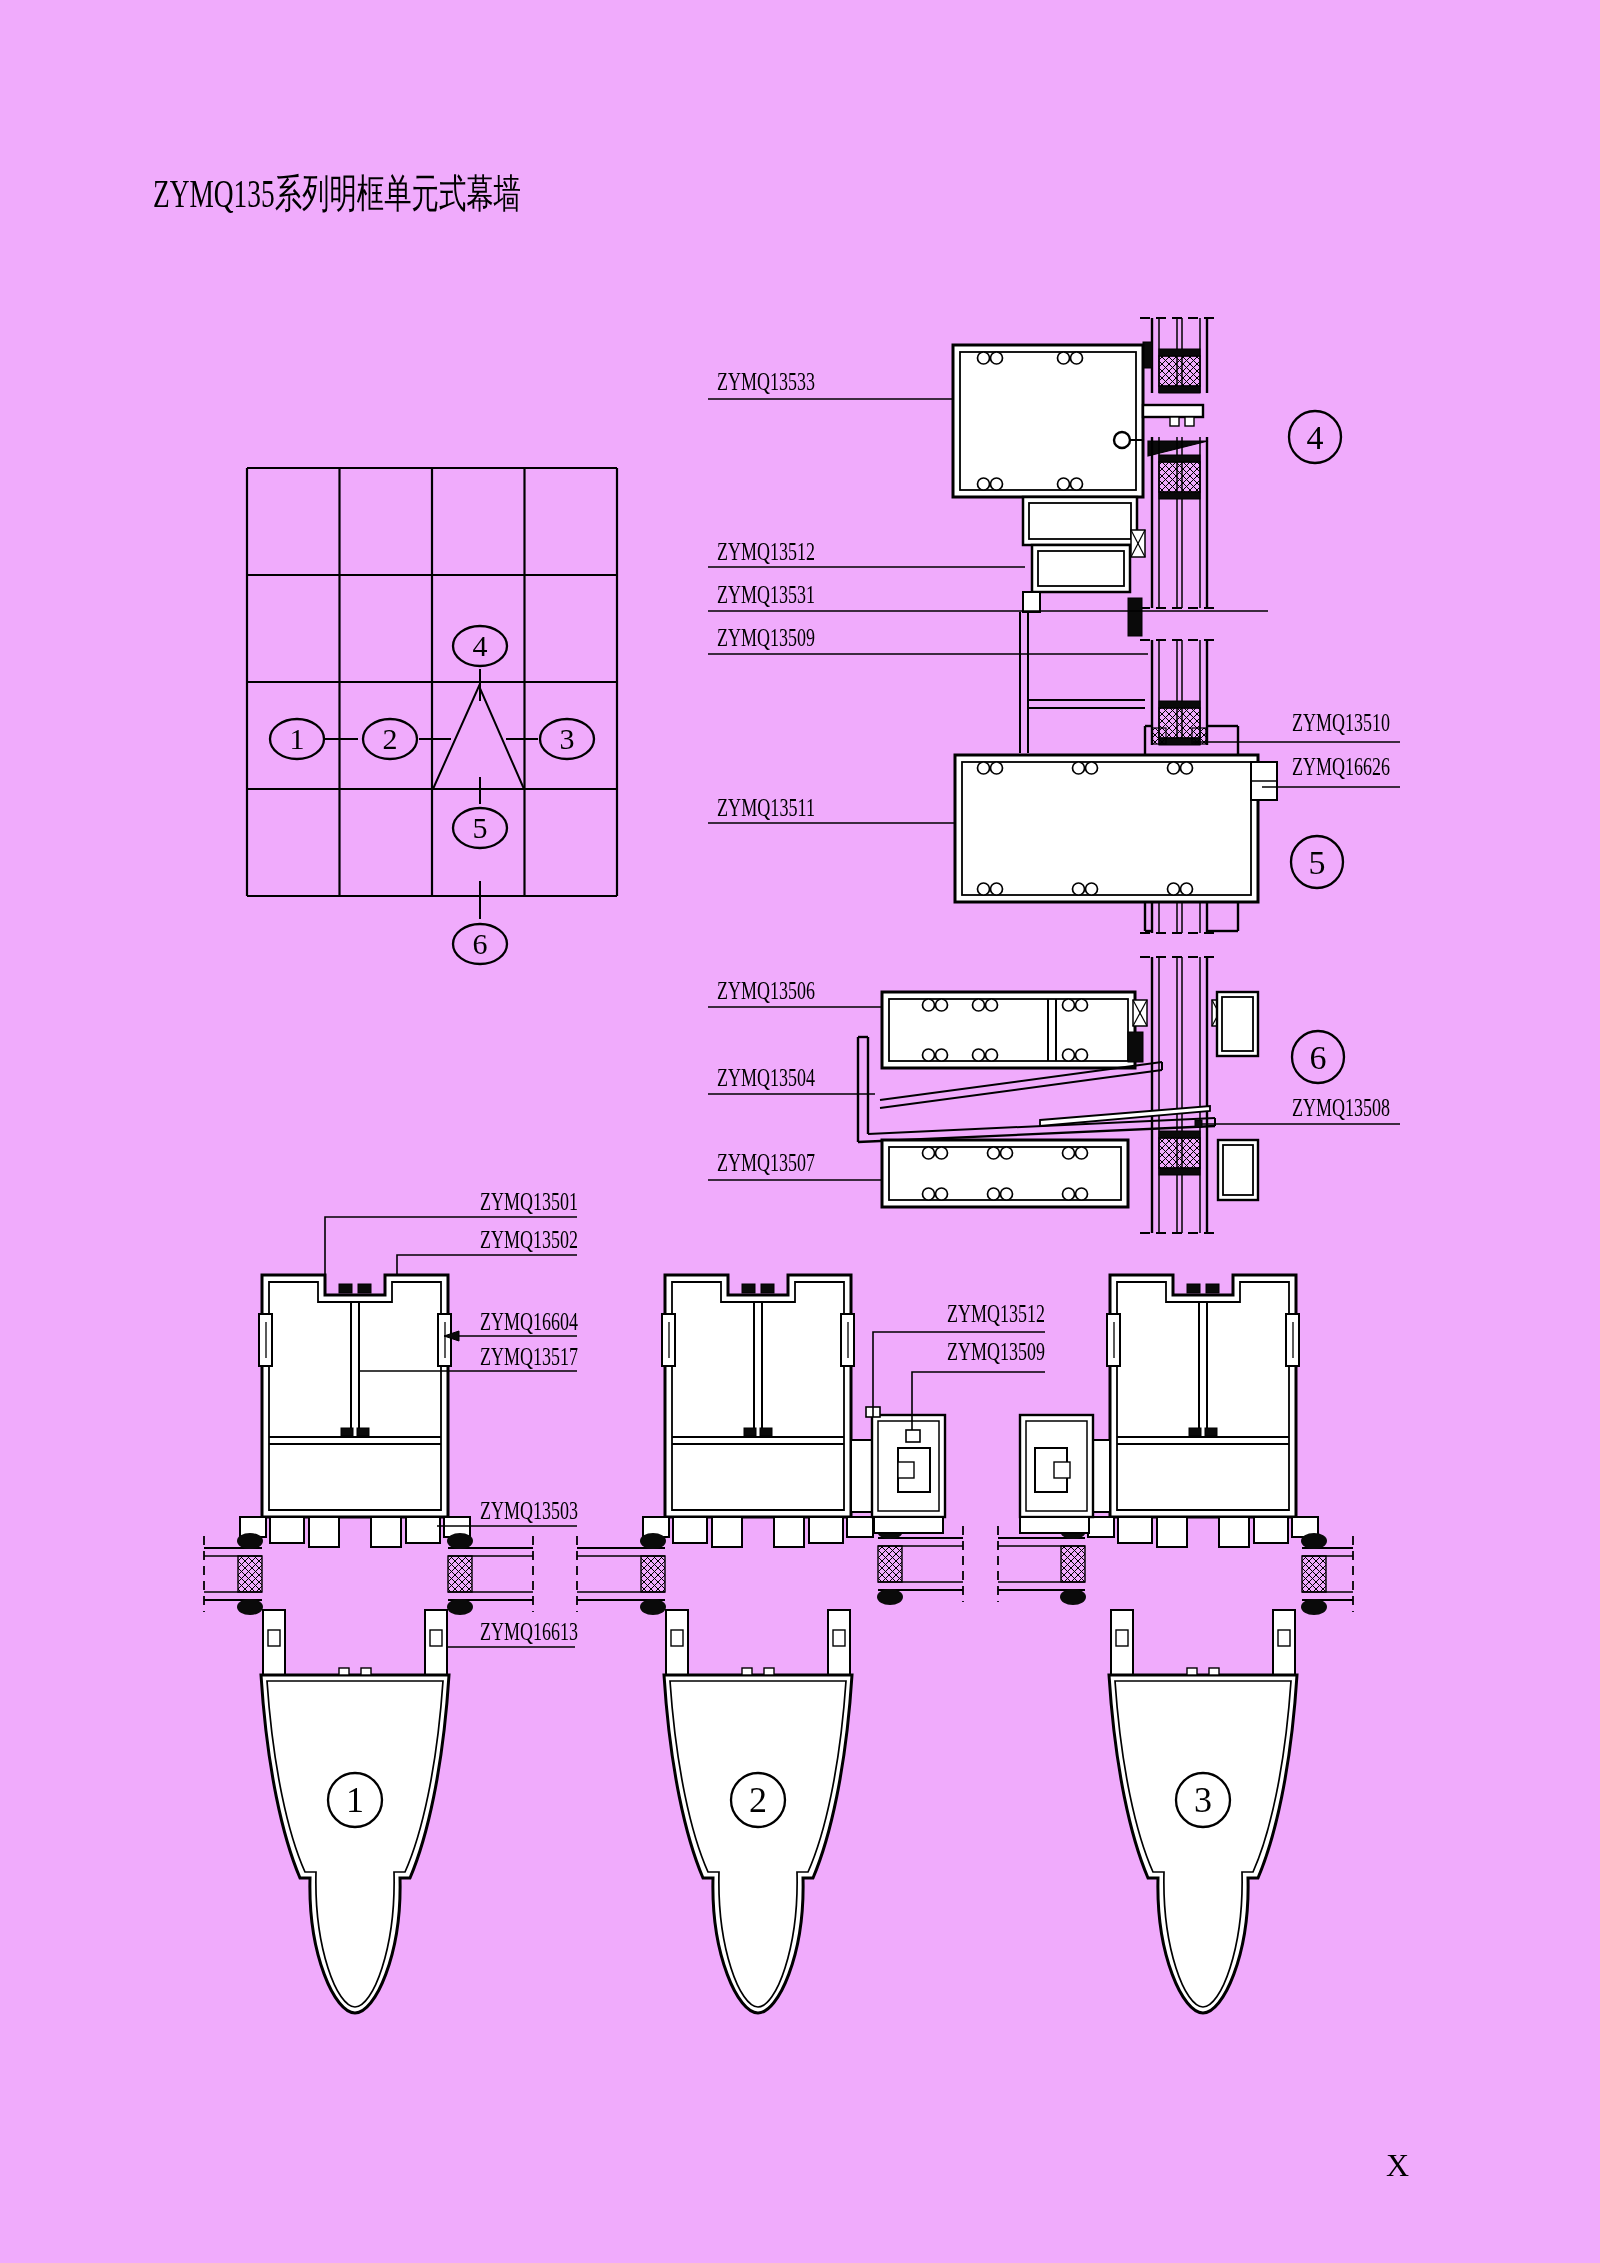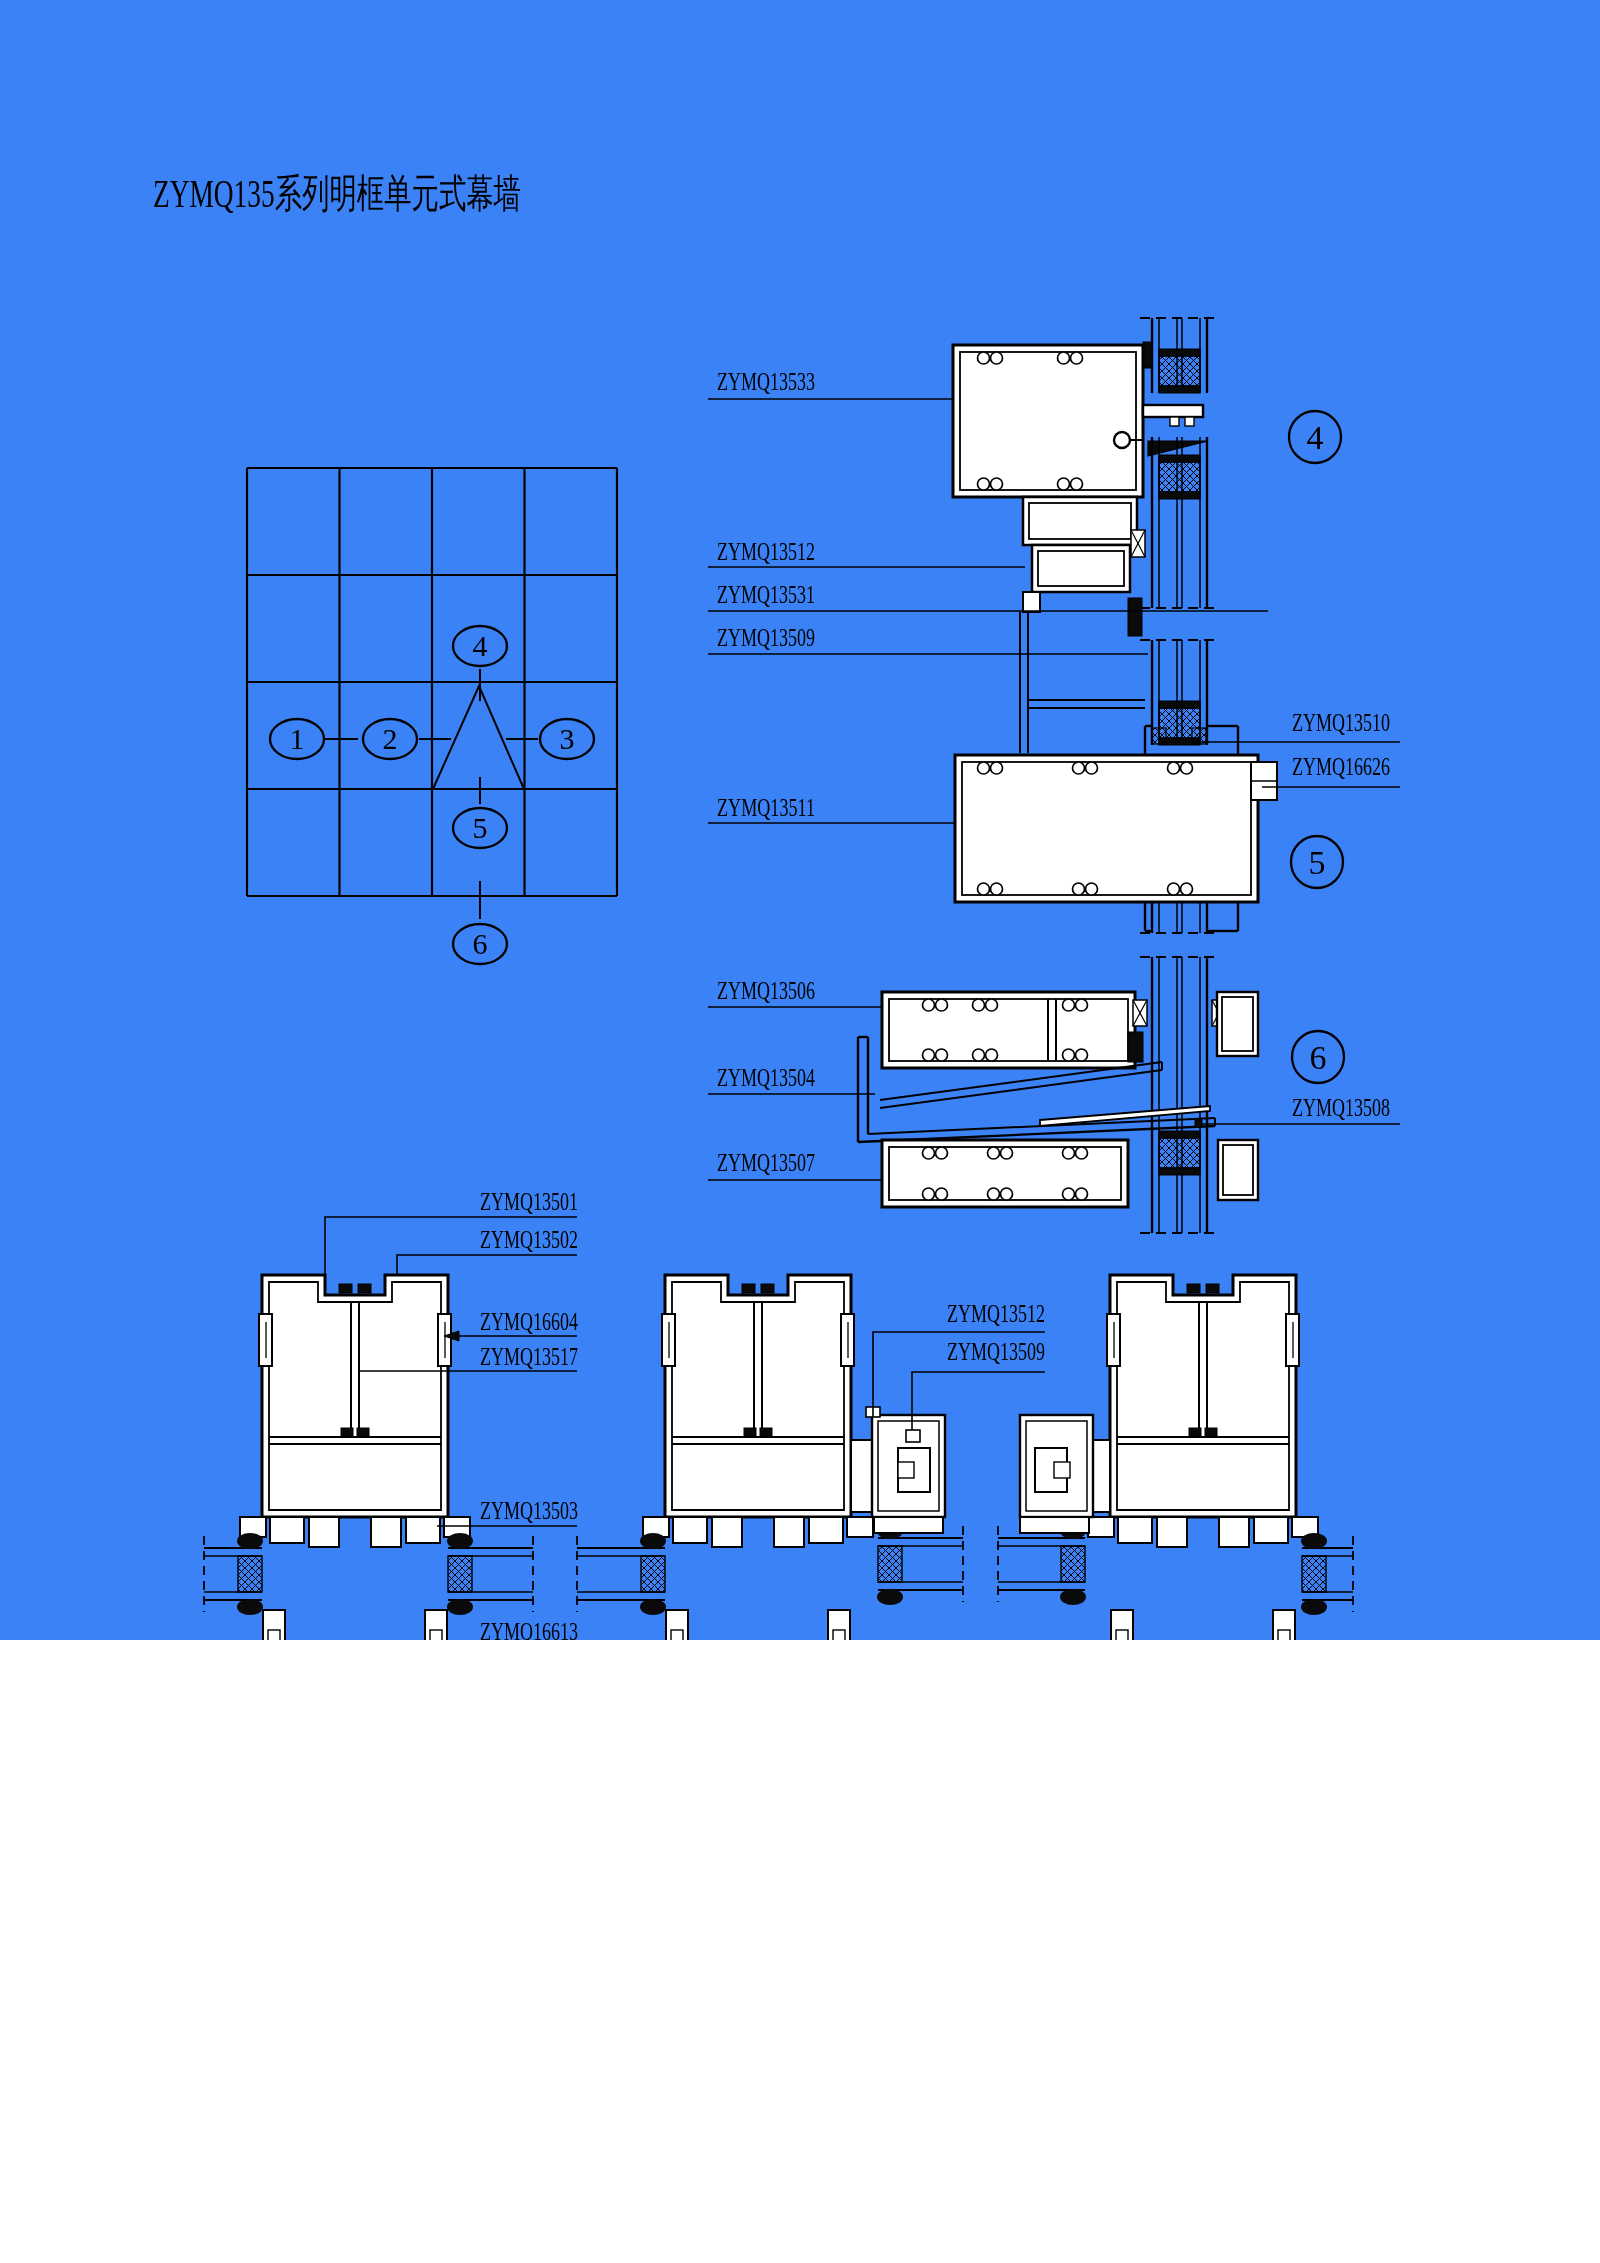--- a/index.html
+++ b/index.html
@@ -1,16 +1,16 @@
 <!DOCTYPE html>
 <html><head>
 <meta charset="utf-8">
 <style>
   html,body{margin:0;padding:0;background:#fff;}
-  .sheet{width:1600px;height:1640px;position:relative;background:#3b82f6;overflow:hidden;}
+  .sheet{width:1600px;height:2263px;position:relative;background:#f0abfc;overflow:hidden;}
   svg text{font-family:"Liberation Serif","DejaVu Serif",serif;fill:#000;}
   .cad-label{font-size:26px;}
   .cad-title{font-size:40px;}
 </style>
 </head>
 <body>
 
 <div class="sheet">
 <svg id="cad" width="1600" height="2263" viewBox="0 0 1600 2263">
   <defs>

